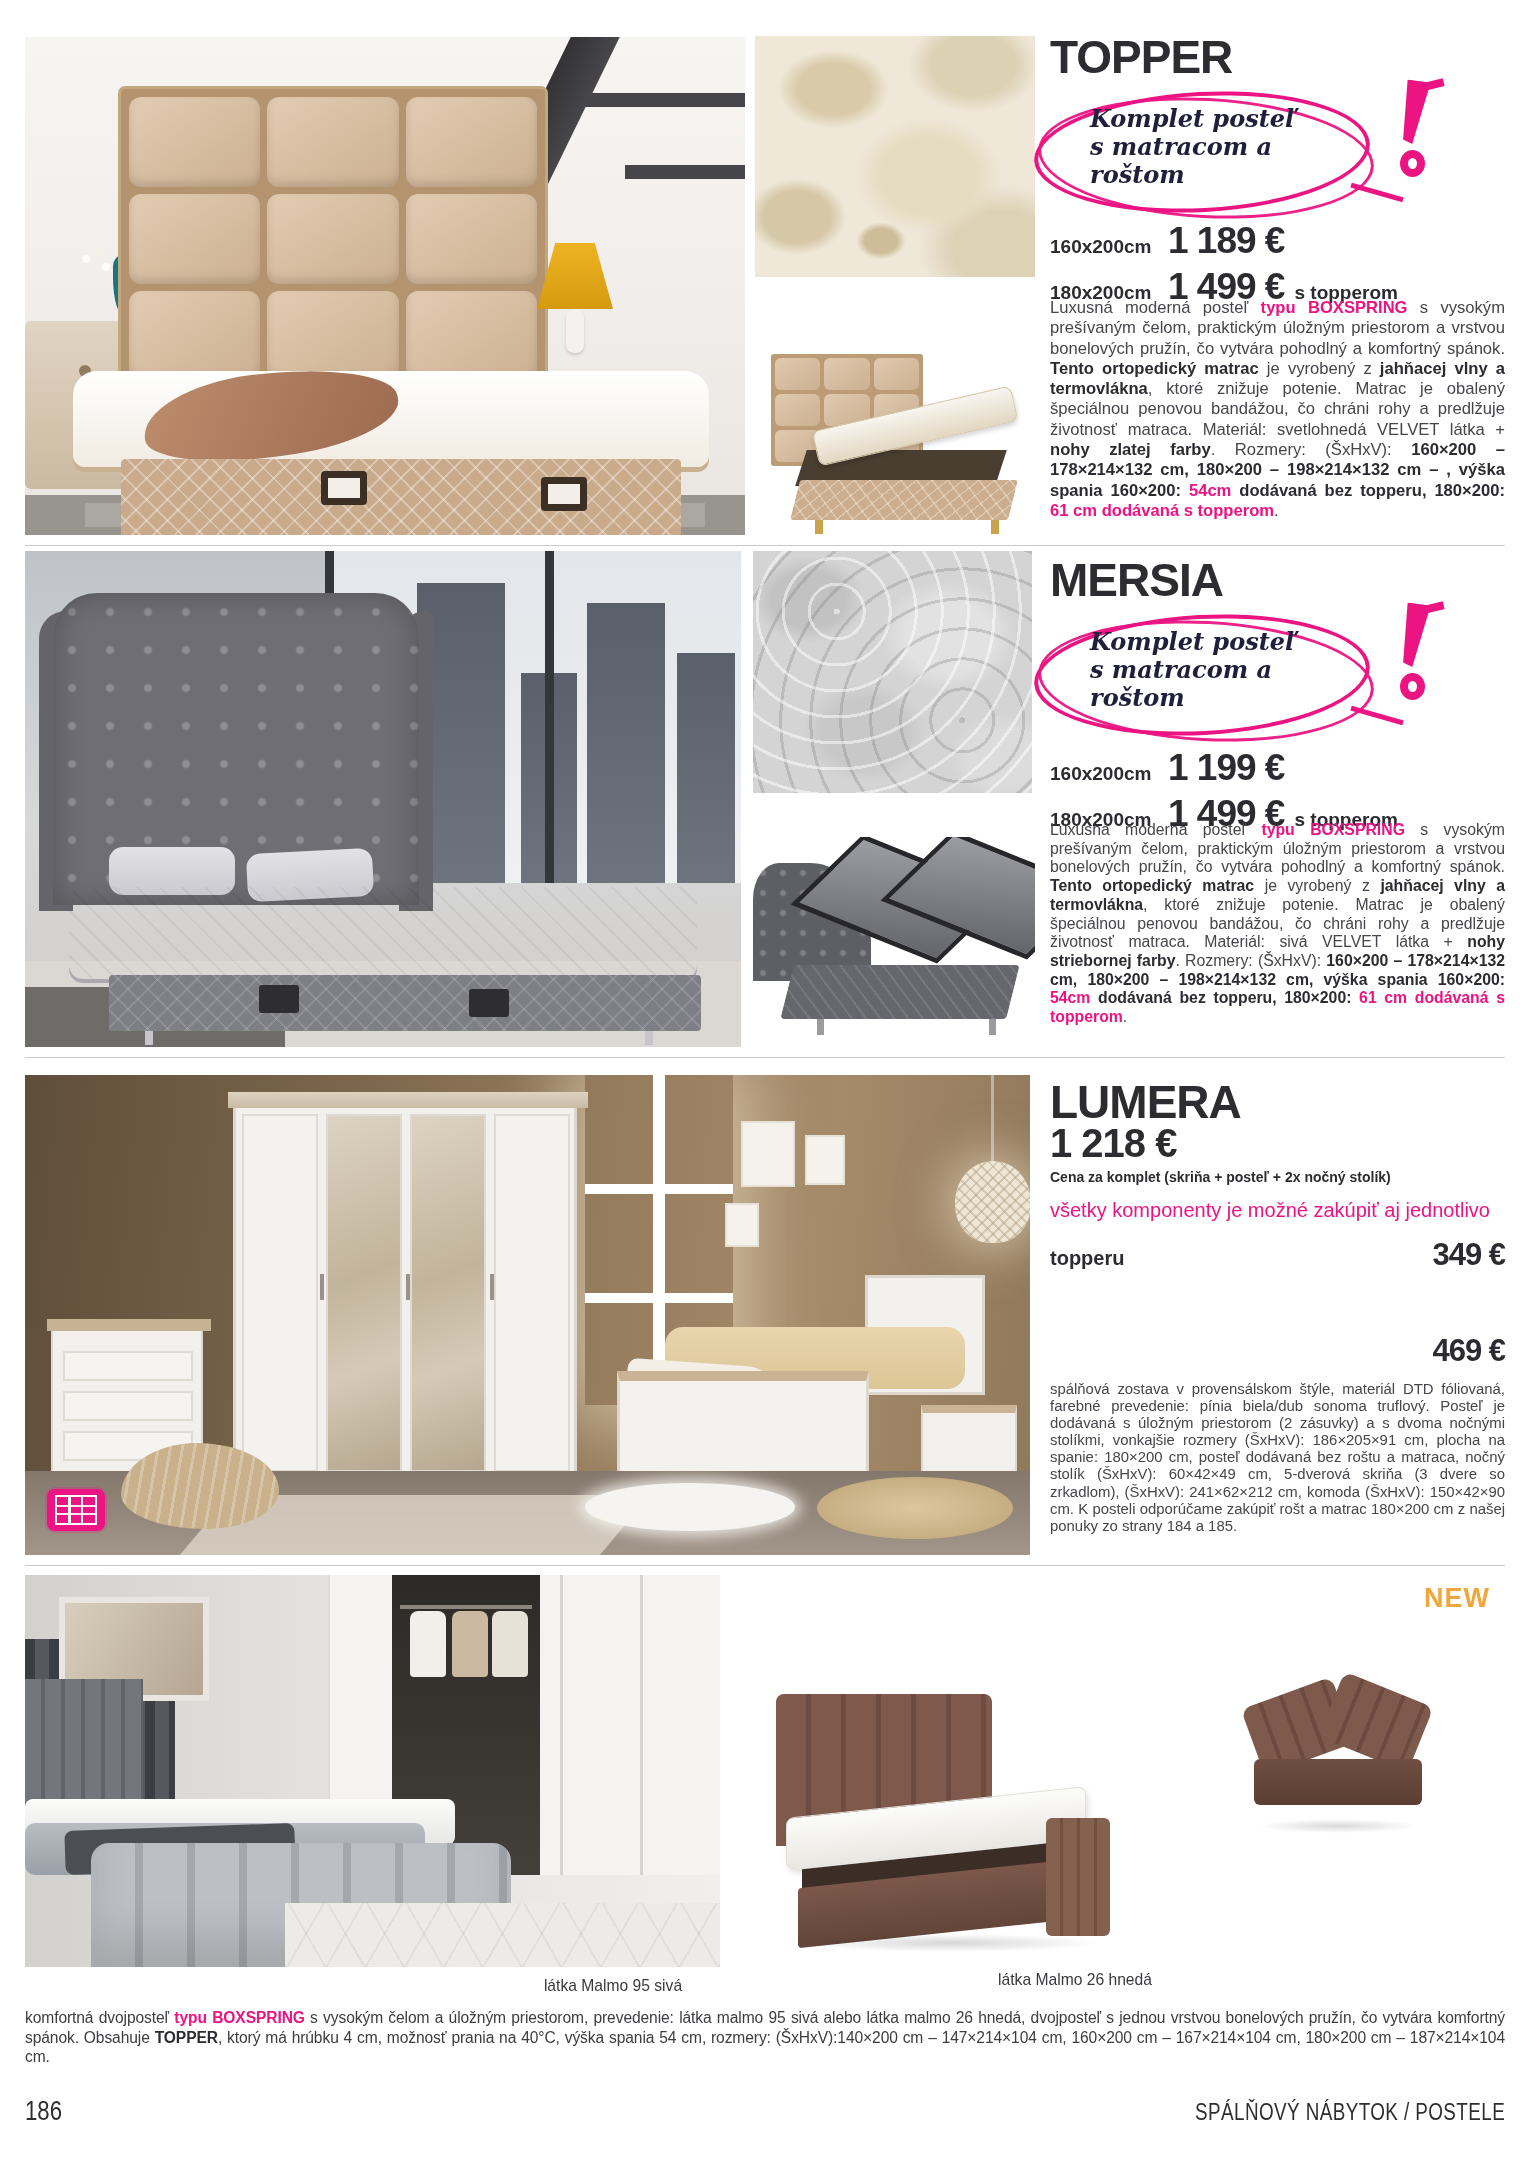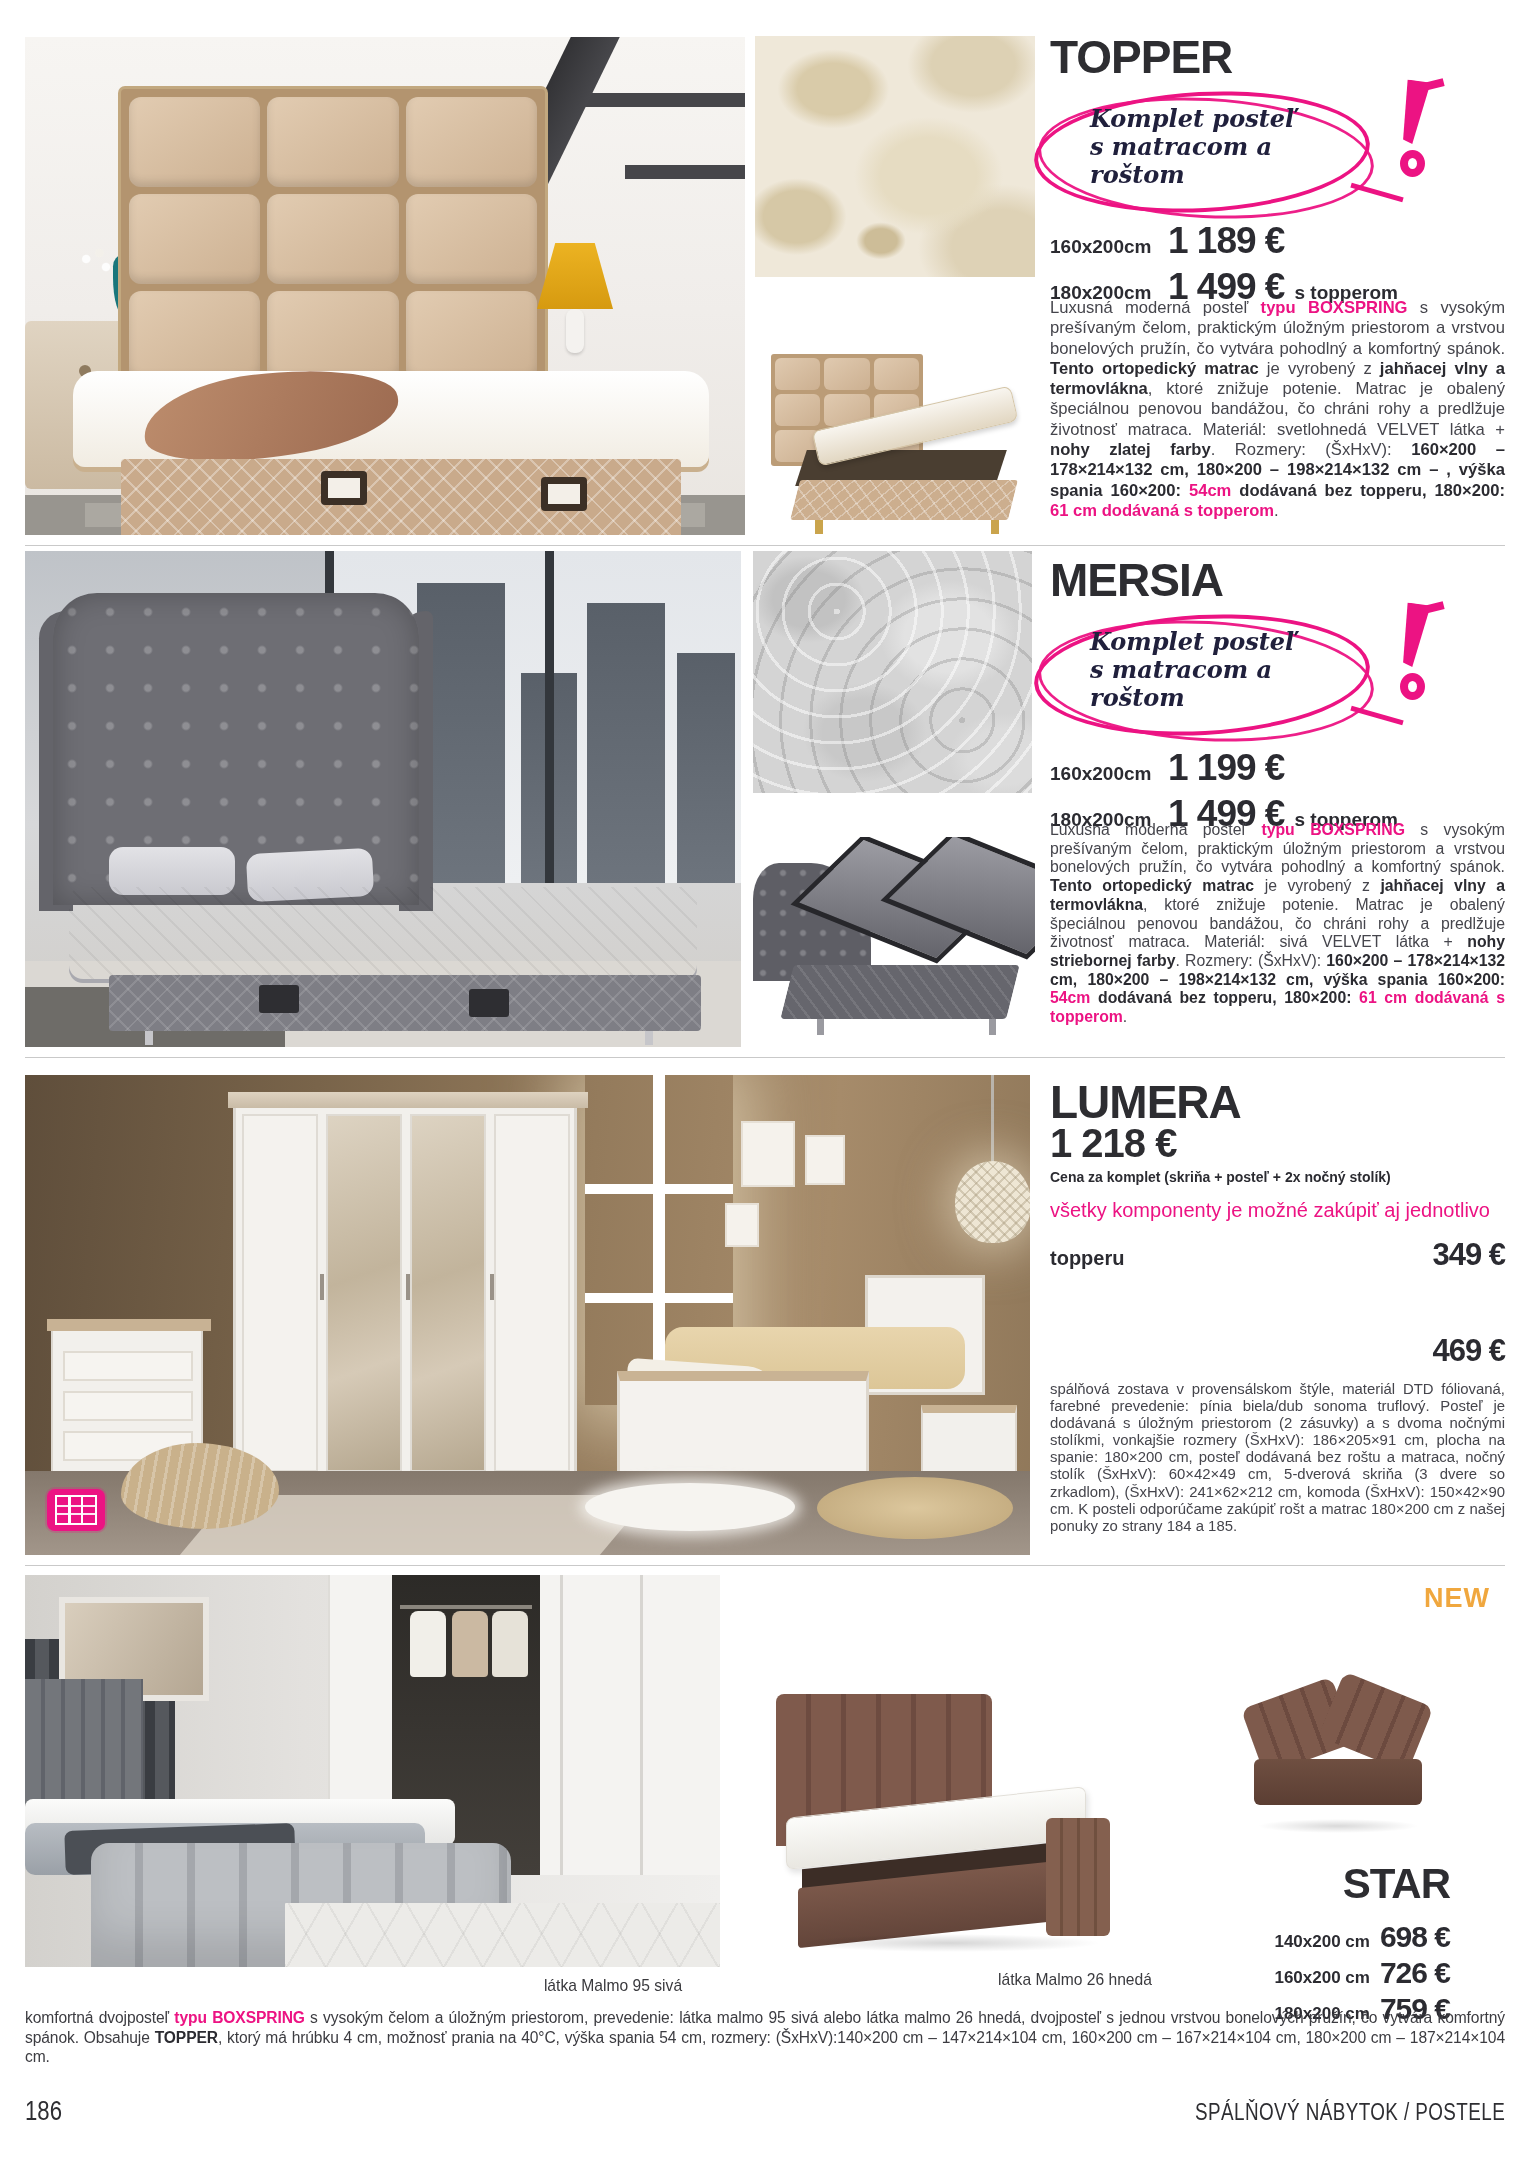--- a/index.html
+++ b/index.html
@@ -454,37 +454,20 @@
   <div class="ph p6" style="left:1232px;top:1655px;width:212px;height:188px">
     <div class="bl b1"></div>
     <div class="bl b2"></div>
     <div class="bb"></div>
     <div class="shadow"></div>
   </div>
 
   <div class="caption" style="left:413px;top:1976px;width:400px">látka Malmo 95 sivá</div>
   <div class="caption" style="left:875px;top:1970px;width:400px">látka Malmo 26 hnedá</div>
 
-  <div class="star-block">
-    <div class="star-title">STAR</div>
-    <div class="star-rows">
-      <div class="srow">
-        <span class="ssize">140x200 cm</span>
-        <span class="sval">698 €</span>
-      </div>
-      <div class="srow">
-        <span class="ssize">160x200 cm</span>
-        <span class="sval">726 €</span>
-      </div>
-      <div class="srow">
-        <span class="ssize">180x200 cm</span>
-        <span class="sval">759 €</span>
-      </div>
-    </div>
-  </div>
 
   <div class="bottom-par"><span>komfortná dvojposteľ </span><span class="s-pb">typu BOXSPRING</span><span> s vysokým čelom a úložným priestorom, prevedenie: látka malmo 95 sivá alebo látka malmo 26 hnedá, dvojposteľ s jednou vrstvou bonelových pružín, čo vytvára komfortný spánok. Obsahuje </span><span class="s-b">TOPPER</span><span>, ktorý  má hrúbku 4 cm, možnosť prania na 40°C, výška spania 54 cm, rozmery: (ŠxHxV):140×200 cm – 147×214×104 cm, 160×200 cm – 167×214×104 cm, 180×200 cm – 187×214×104 cm.</span></div>
 
   <div class="footer">
     <span class="pageno">186</span>
     <span class="section-label">SPÁLŇOVÝ NÁBYTOK / POSTELE</span>
   </div>
 
 </div>
 

